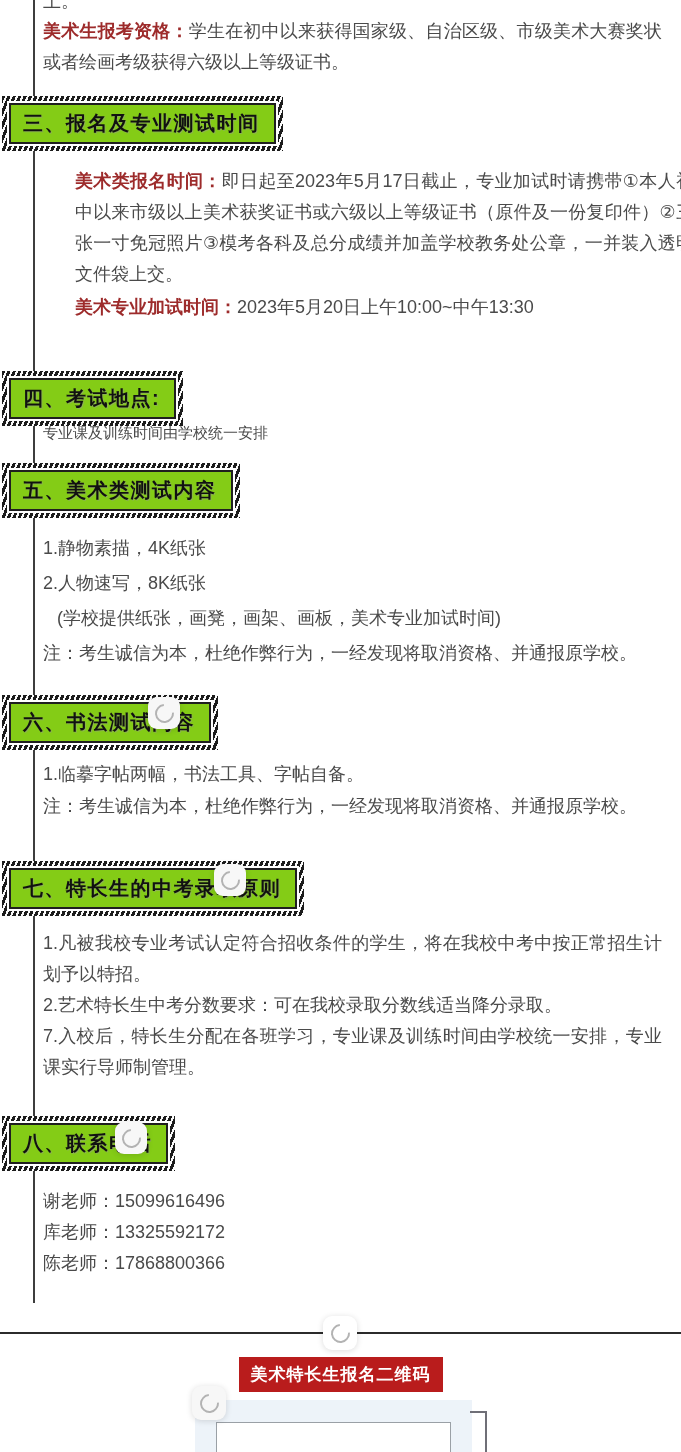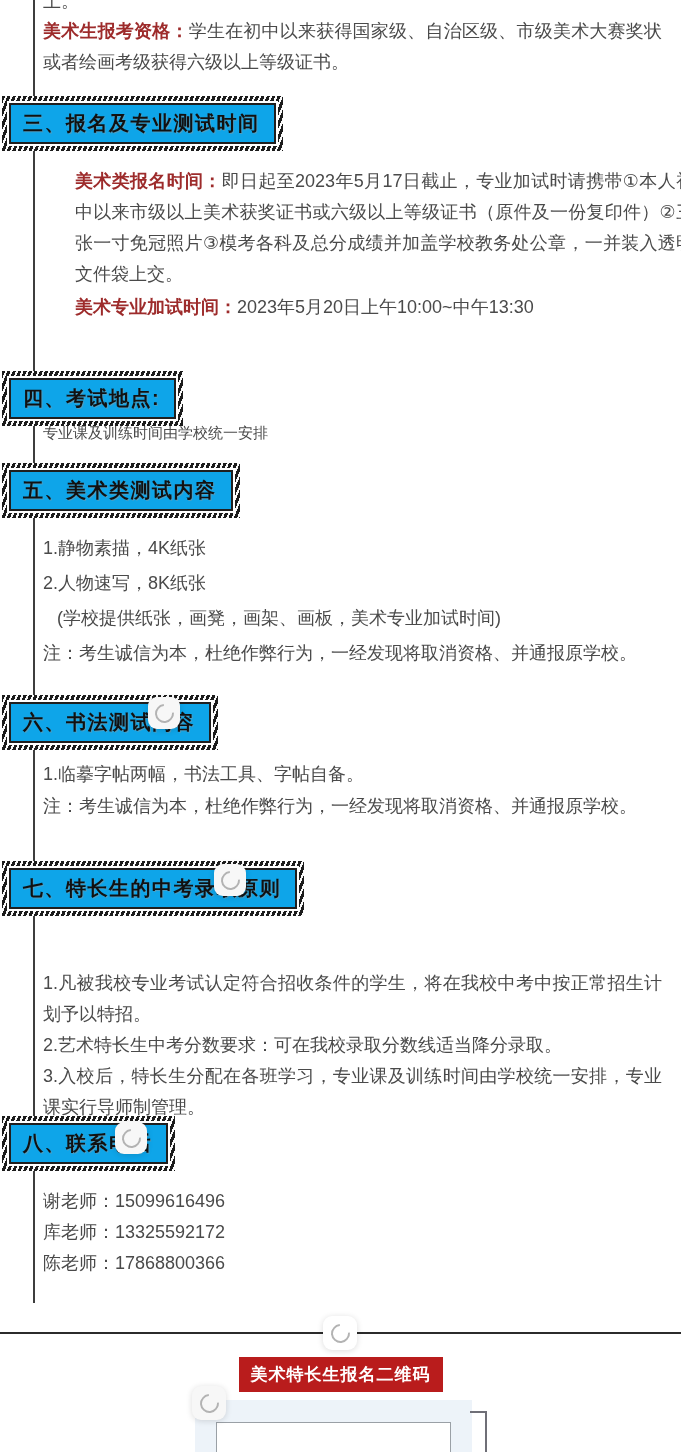--- a/index.html
+++ b/index.html
@@ -11,21 +11,21 @@
   }
   .vline{position:absolute;left:33px;top:0;width:2px;height:1303px;background:#3d3d3d;z-index:0;}
   .para{position:absolute;left:43px;width:619px;font-size:18px;line-height:31px;text-align:justify;color:#4a4a4a;z-index:1;}
   .red{color:#9d2b2b;font-weight:bold;}
   .secbox{
     position:absolute;left:2px;background:#fff;z-index:2;
     border:5px solid;border-image:repeating-linear-gradient(112deg,#1c1c1c 0 3px,#fbfbfb 3px 5px) 5;
     padding:2px;
   }
   .secbox-inner{
-    border:2px solid #1f1f1f;background:#0ea5e9;
+    border:2px solid #1f1f1f;background:#84cc16;
     padding:5px 14px 5px 12px;font-size:20px;font-weight:900;color:#111;
     letter-spacing:1.5px;white-space:nowrap;
     text-shadow:1px 1px 0 rgba(150,150,150,.45);
   }
   .list-line{display:block;}
   .indent{padding-left:14px;}
   .spinner{
     position:absolute;width:32px;height:32px;border-radius:9px;background:#f7f7f7;
     box-shadow:0 1px 6px rgba(0,0,0,.14);z-index:5;
     display:flex;align-items:center;justify-content:center;
@@ -106,24 +106,24 @@
     <span class="list-line">注：考生诚信为本，杜绝作弊行为，一经发现将取消资格、并通报原学校。</span>
   </div>
 
   <div class="secbox" style="top:861px;">
     <div class="secbox-inner">七、特长生的中考录取原则</div>
   </div>
   <div class="spinner" style="left:214px;top:864px;">
       <span class="arc"></span>
     </div>
 
-  <div class="para" style="top:968px;">
+  <div class="para" style="top:928px;">
     <span class="list-line">1.凡被我校专业考试认定符合招收条件的学生，将在我校中考中按正常招生计划予以特招。</span>
     <span class="list-line">2.艺术特长生中考分数要求：可在我校录取分数线适当降分录取。</span>
-    <span class="list-line">3.入校后，特长生分配在各班学习，专业课及训练时间由学校统一安排，专业课实行导师制管理。</span>
+    <span class="list-line">7.入校后，特长生分配在各班学习，专业课及训练时间由学校统一安排，专业课实行导师制管理。</span>
   </div>
 
   <div class="secbox" style="top:1116px;">
     <div class="secbox-inner">八、联系电话</div>
   </div>
   <div class="spinner" style="left:115px;top:1122px;">
       <span class="arc"></span>
     </div>
 
   <div class="para" style="top:1186px;">

